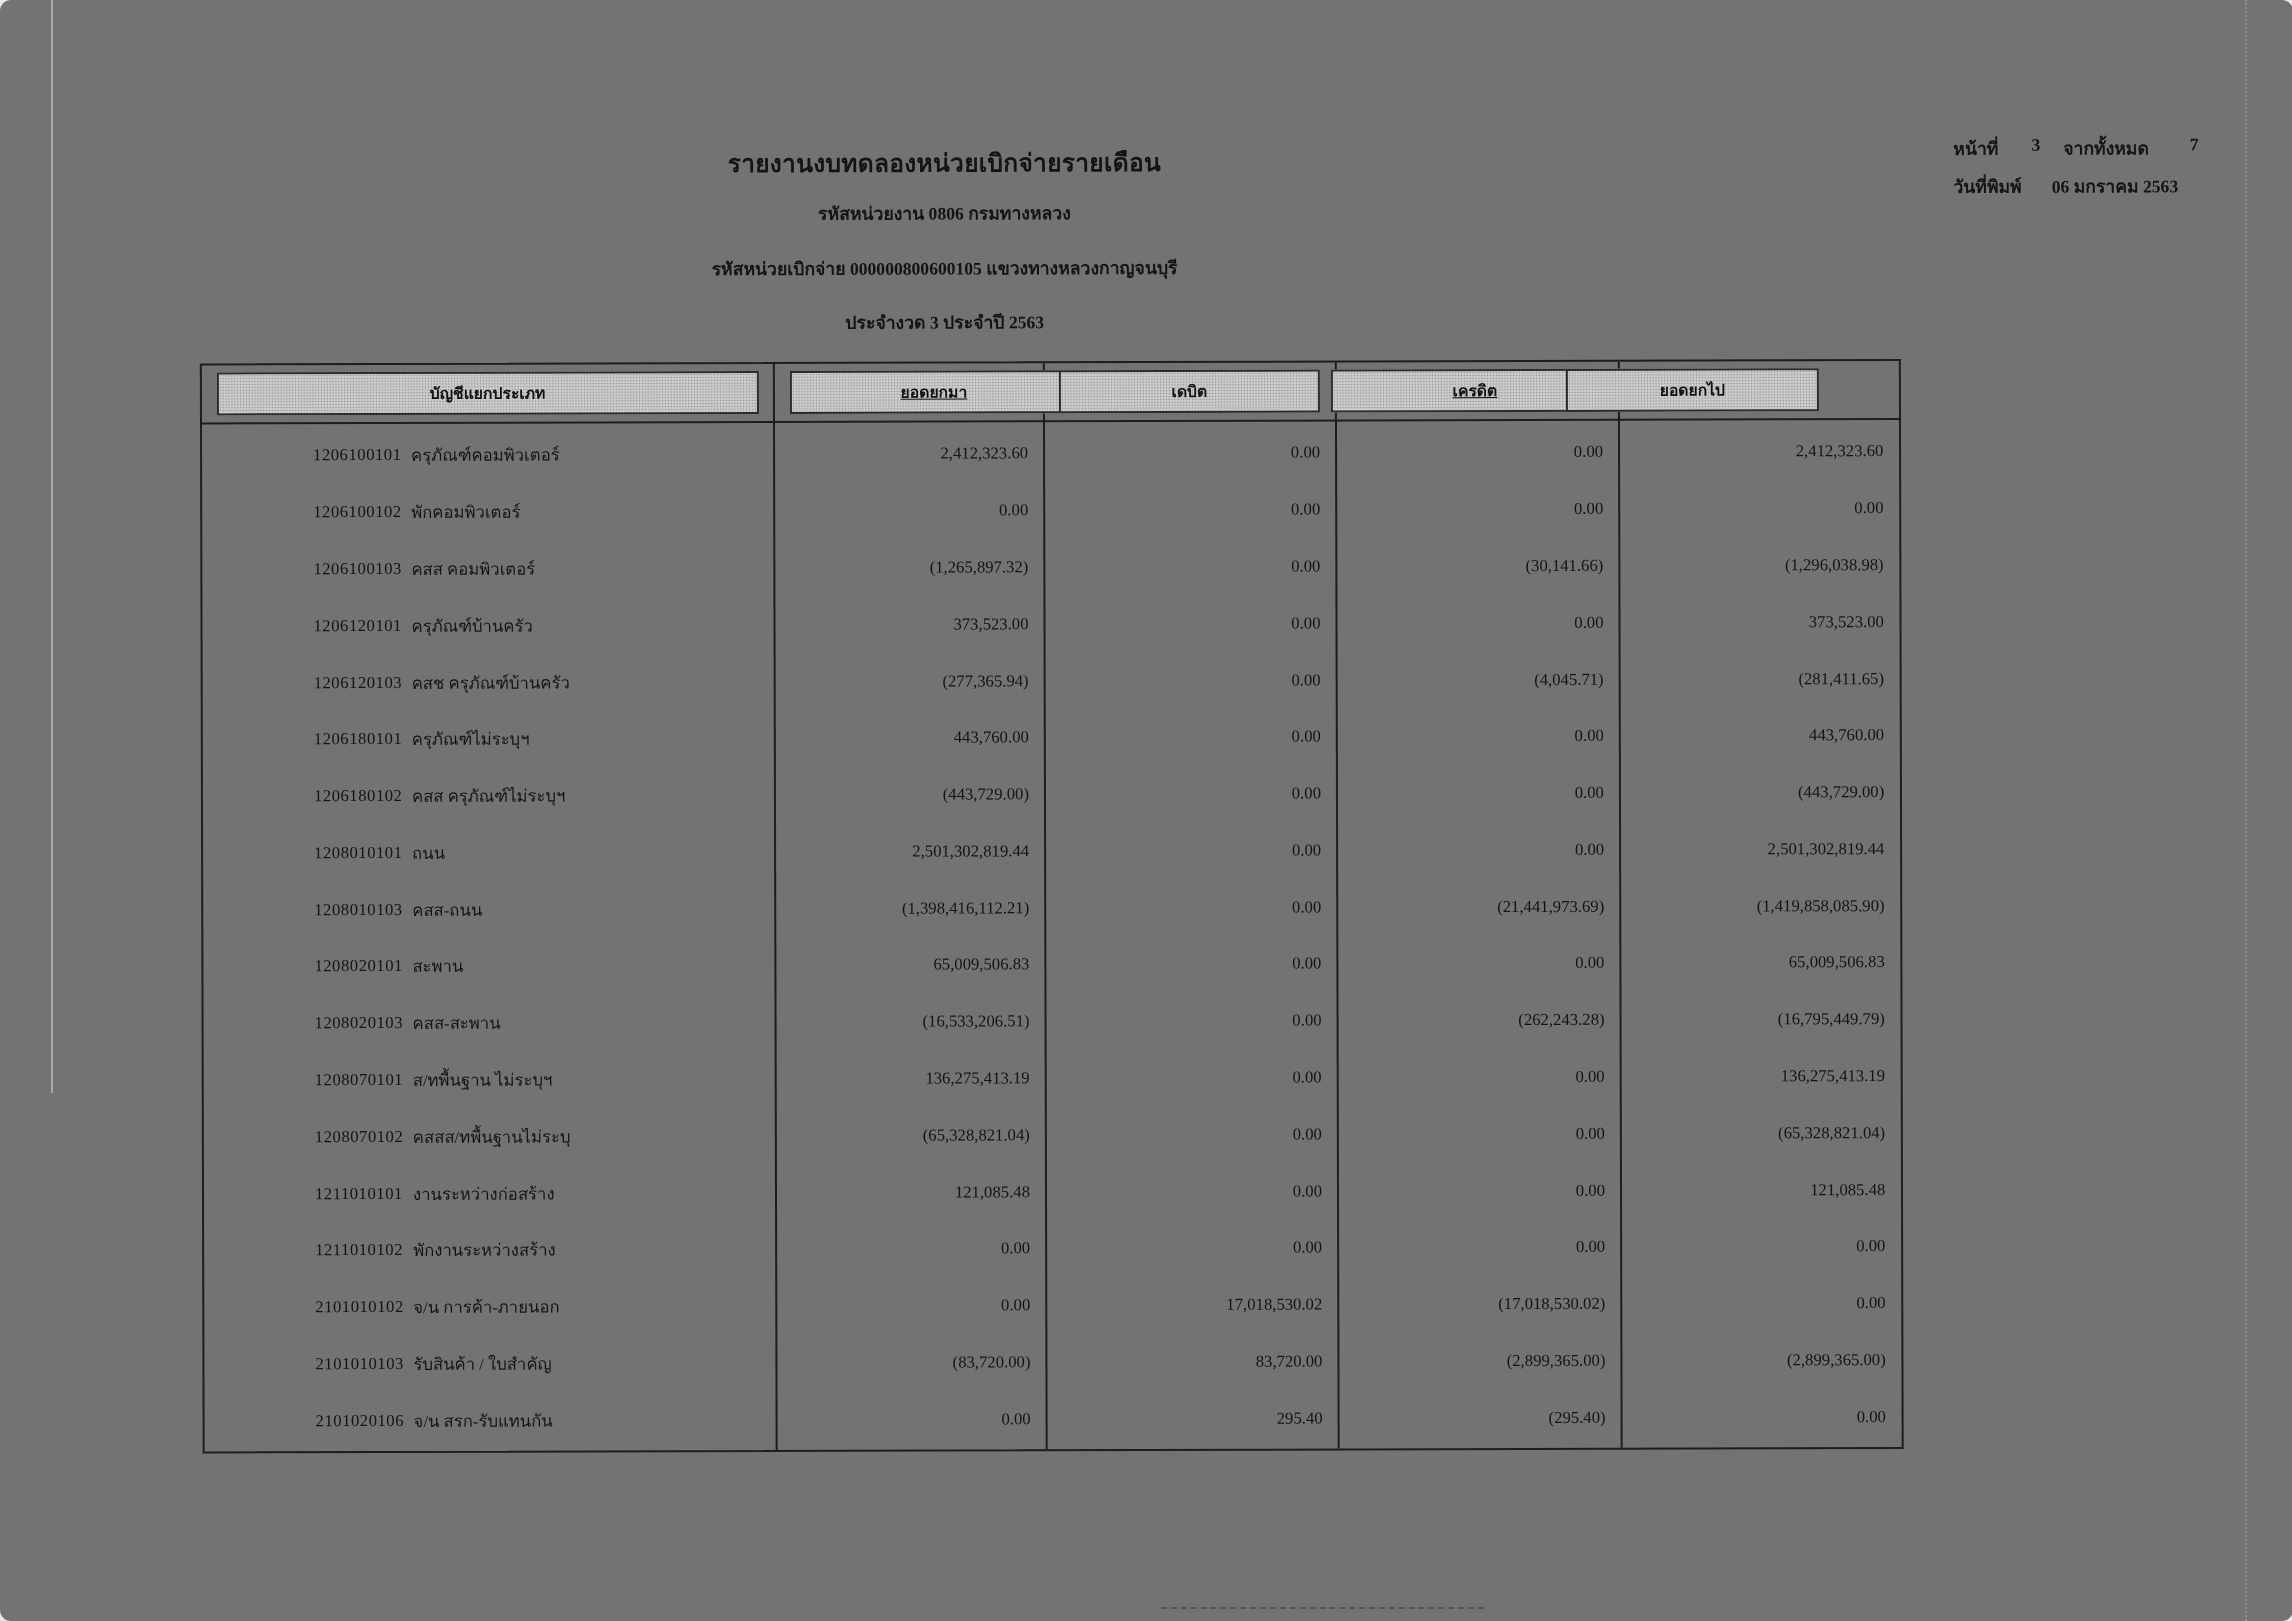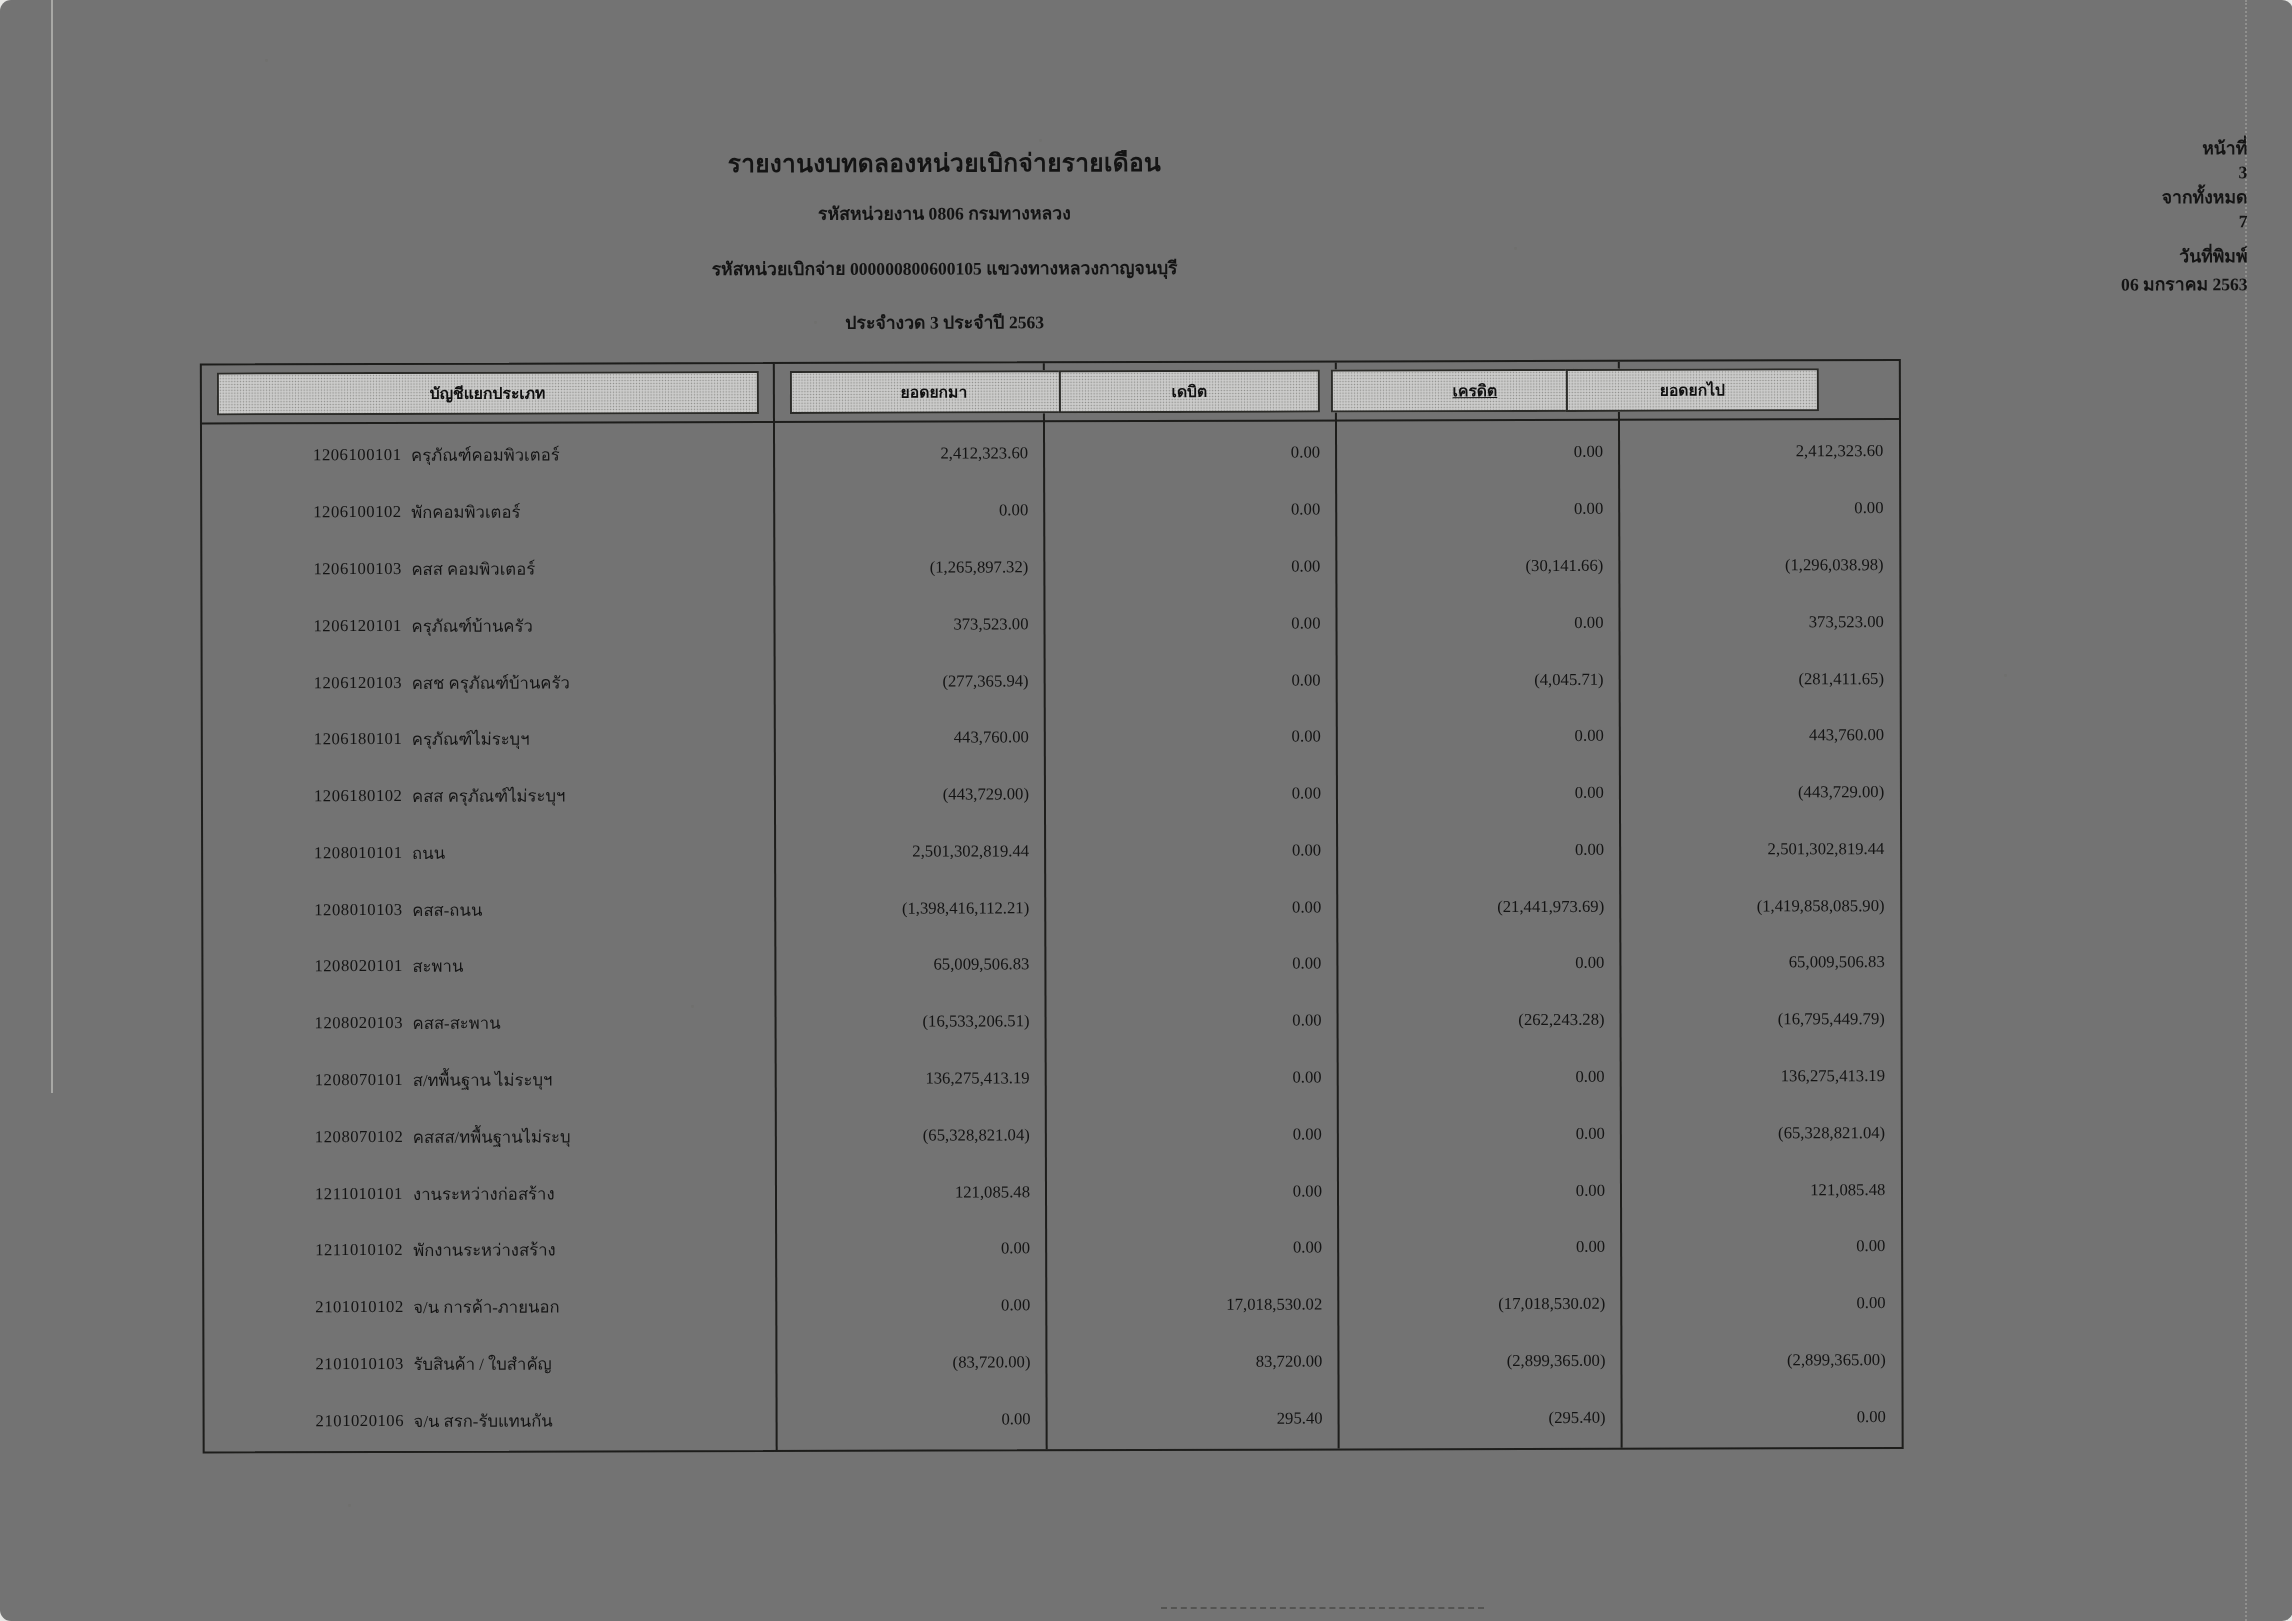--- a/index.html
+++ b/index.html
@@ -19,41 +19,41 @@
   .scan-dash-bottom{position:absolute;left:1161px;top:1607px;width:323px;border-top:2.9px dashed #4d4d4a;opacity:.8;}
   .speck{position:absolute;width:2.9px;height:2.9px;border-radius:50%;background:#6f6f6c;opacity:.7;}
   
   .report-header{position:absolute;left:446px;top:143px;width:1000px;text-align:center;}
   .report-title{font-size:24.5px;font-weight:bold;letter-spacing:0.3px;}
   .report-sub{font-size:17.6px;font-weight:bold;margin-top:16.7px;}
   .report-sub.s2{margin-top:27.4px;}
   .report-sub.s3{margin-top:25.5px;}
   
   .page-info{position:absolute;left:1955px;top:137px;width:294px;font-size:17.6px;font-weight:bold;}
-  .page-info .row{display:flex;align-items:flex-end;margin-bottom:9.8px;flex-direction:column;}
+  .page-info .row{display:flex;align-items:flex-start;margin-bottom:9.8px;}
   .pi-gap-a{margin-left:33px;} .pi-gap-b{margin-left:23px;} .pi-gap-c{margin-left:41px;} .pi-gap-d{margin-left:30px;font-family:Liberation Serif, serif;}
   
   .tbl{
     position:absolute;left:201px;top:361px;width:1701px;height:1090px;
     border:2.9px solid #1d1d1b;box-sizing:border-box;
   }
   .vline{position:absolute;top:0;bottom:0;width:2px;background:#1d1d1b;}
   .vl-1{left:571px;} .vl-2{left:841px;} .vl-3{left:1133px;} .vl-4{left:1416px;}
   .thead{position:absolute;left:0;top:0;width:100%;height:59px;border-bottom:2.9px solid #1d1d1b;box-sizing:border-box;}
   .hbox{
     position:absolute;top:6.9px;height:43px;box-sizing:border-box;
     border:2px solid #2b2b28;
     background-color:#cccccb;
     background-image:radial-gradient(#8d8d8a 0.8px, rgba(0,0,0,0) 1px);
     background-size:2.9px 2.9px;
     display:flex;align-items:center;justify-content:center;
     font-size:15.7px;font-weight:bold;color:#101010;
   }
   .hb-0{left:14.7px;width:542px;}
-  .hb-1{left:588px;width:288px;}
+  .hb-1{left:588px;width:288px;text-decoration:underline;}
   .hb-2{left:857px;width:261px;}
   .hb-3{left:1129px;width:288px;text-decoration:underline;}
   .hb-4{left:1364px;width:253px;}
   .tbody{position:absolute;left:0;top:62px;width:100%;height:1022px;display:flex;flex-direction:column;}
   .trow{position:relative;flex:1 1 auto;}
   .cell{position:absolute;top:50%;transform:translateY(-50%);font-size:16.7px;white-space:nowrap;}
   .cell.code{left:111px;letter-spacing:0.5px;}
   .cell.name{left:209px;}
   .cell.num{text-align:right;}
   .cell.c2{right:871px;}

